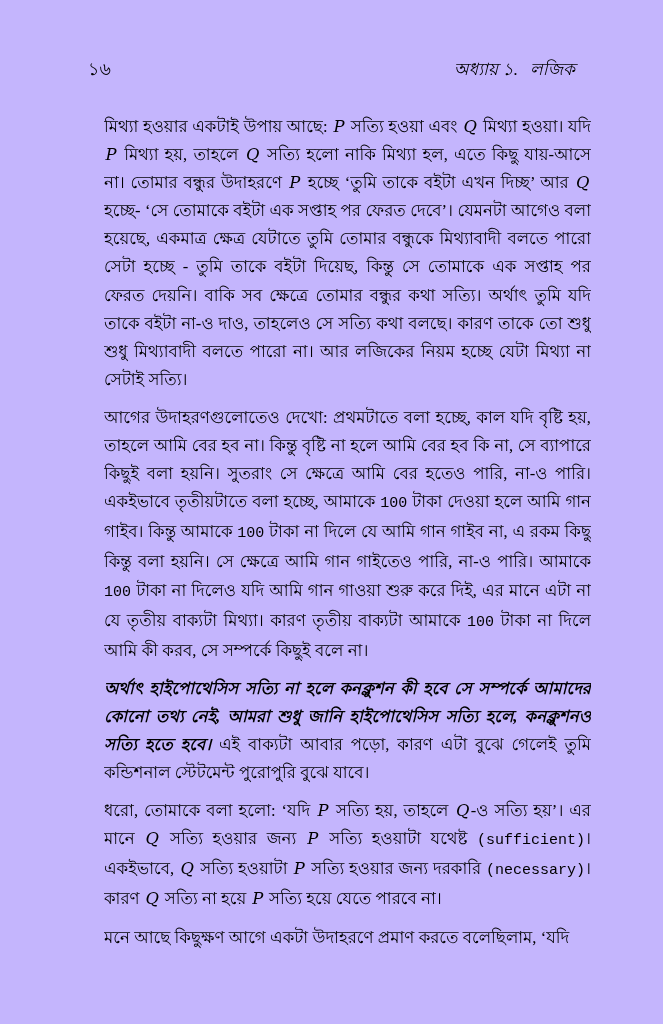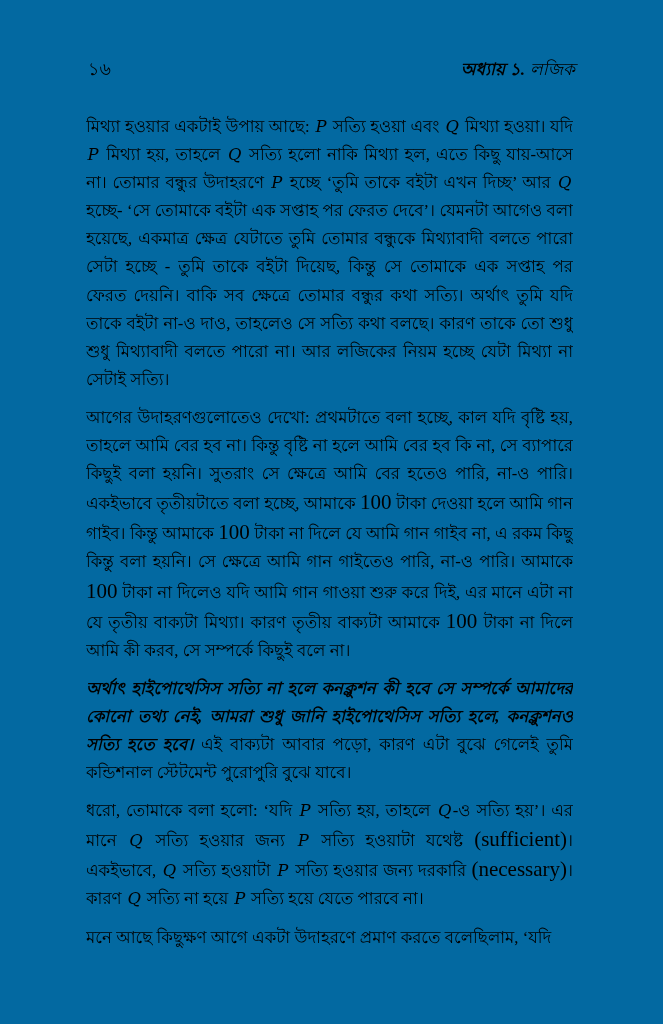--- a/index.html
+++ b/index.html
@@ -12,21 +12,21 @@
     height: 1024px;
     overflow: hidden;
     font-family: "Liberation Serif", "DejaVu Serif", serif;
     color: #000000;
   }
 
   .page {
     position: relative;
     width: 663px;
     height: 1024px;
-    background: #0369a1;
+    background: #c4b5fd;
   }
 
   
   .runhead {
     position: absolute;
     left: 88px;
     right: 88px;
     top: 56px;
     height: 26px;
     display: flex;
@@ -37,26 +37,26 @@
     font-size: 17.5px;
     letter-spacing: 0.2px;
     white-space: nowrap;
   }
   .runhead-title {
     font-style: italic;
     font-size: 17px;
     white-space: nowrap;
     letter-spacing: 0.1px;
   }
-  .runhead-title .chap-label { margin-right: 5px; font-weight: bold; }
+  .runhead-title .chap-label { margin-right: 12px; }
 
   
   .textblock {
     position: absolute;
-    left: 86px;
+    left: 104px;
     top: 113px;
     width: 487px;
     height: 905px;
     overflow: hidden;
   }
 
   p.para {
     margin: 0 0 10px 0;
     font-size: 16.6px;
     line-height: 28.1px;
@@ -69,23 +69,23 @@
 
   
   .mv {
     font-family: "DejaVu Serif", "Liberation Serif", serif;
     font-style: italic;
     font-size: 16.4px;
     padding: 0 1.5px;
   }
   
   .rm {
-    font-family: Liberation Serif, serif;
+    font-family: Liberation Mono, monospace;
     font-style: normal;
-    font-size: 21px;
+    font-size: 15px;
   }
   
   .emph {
     font-weight: bold;
     font-style: italic;
   }
 </style>
 </head>
 <body>
 

